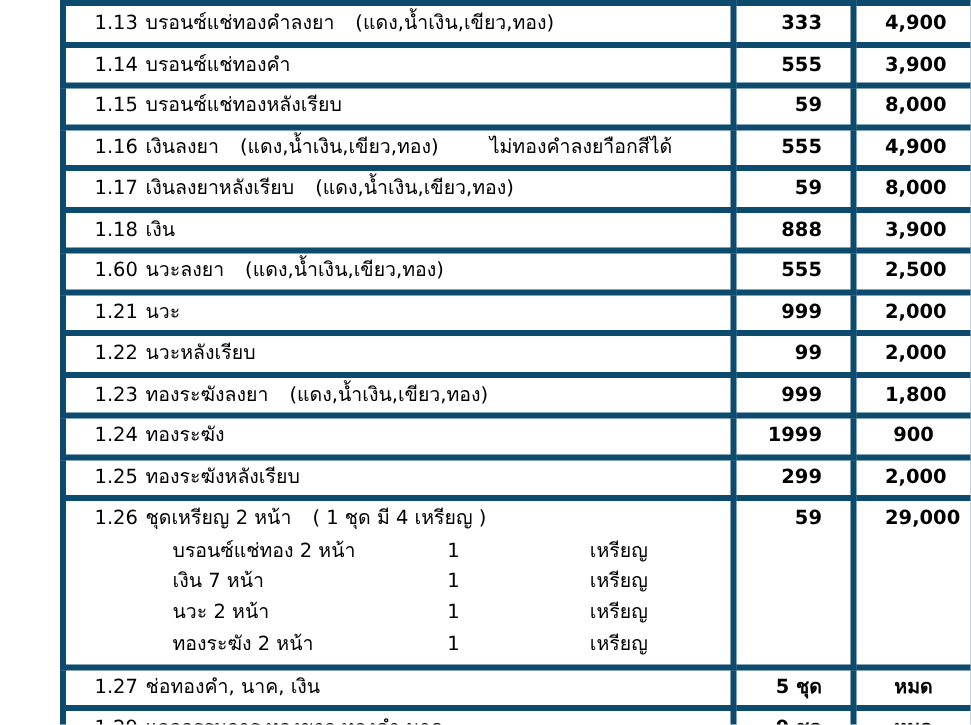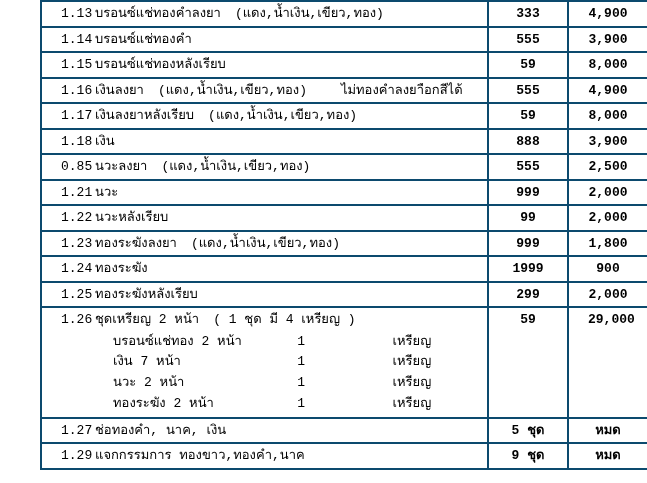--- a/index.html
+++ b/index.html
@@ -20,37 +20,36 @@
     height: 483px;
     box-sizing: border-box;
   }
   table.price-table {
     border-collapse: collapse;
     width: 607px;
     margin-left: 40px;
     table-layout: fixed;
   }
   table.price-table td {
-    border: 2px solid #0c4a6e;
+    border: 4px solid #0c4a6e;
     padding: 2px 19px;
     font-size: 13px;
     line-height: 1.5;
     vertical-align: top;
     height: 22px;
     box-sizing: border-box;
-    font-family: Liberation Mono, monospace;
   }
   td.c-desc {
     width: 447px;
     text-align: left;
     padding-left: 6px;
   }
   td.c-qty {
     width: 80px;
-    text-align: center;
+    text-align: right;
     font-weight: bold;
   }
   td.c-price {
     width: 80px;
     text-align: center;
     font-weight: bold;
   }
   .idx {
     display: inline-block;
     min-width: 34px;
@@ -130,21 +129,21 @@
       </tr>
 
       <tr>
         <td class="c-desc"><span class="idx">1.18</span><span class="desc-main">เงิน</span></td>
         <td class="c-qty">888</td>
         <td class="c-price">3,900</td>
       </tr>
 
 
       <tr>
-        <td class="c-desc"><span class="idx">0.85</span><span class="desc-main">นวะลงยา</span><span class="gap-sp-sm"></span><span>(แดง,น้ำเงิน,เขียว,ทอง)</span></td>
+        <td class="c-desc"><span class="idx">1.60</span><span class="desc-main">นวะลงยา</span><span class="gap-sp-sm"></span><span>(แดง,น้ำเงิน,เขียว,ทอง)</span></td>
         <td class="c-qty">555</td>
         <td class="c-price">2,500</td>
       </tr>
 
       <tr>
         <td class="c-desc"><span class="idx">1.21</span><span class="desc-main">นวะ</span></td>
         <td class="c-qty">999</td>
         <td class="c-price">2,000</td>
       </tr>
 

